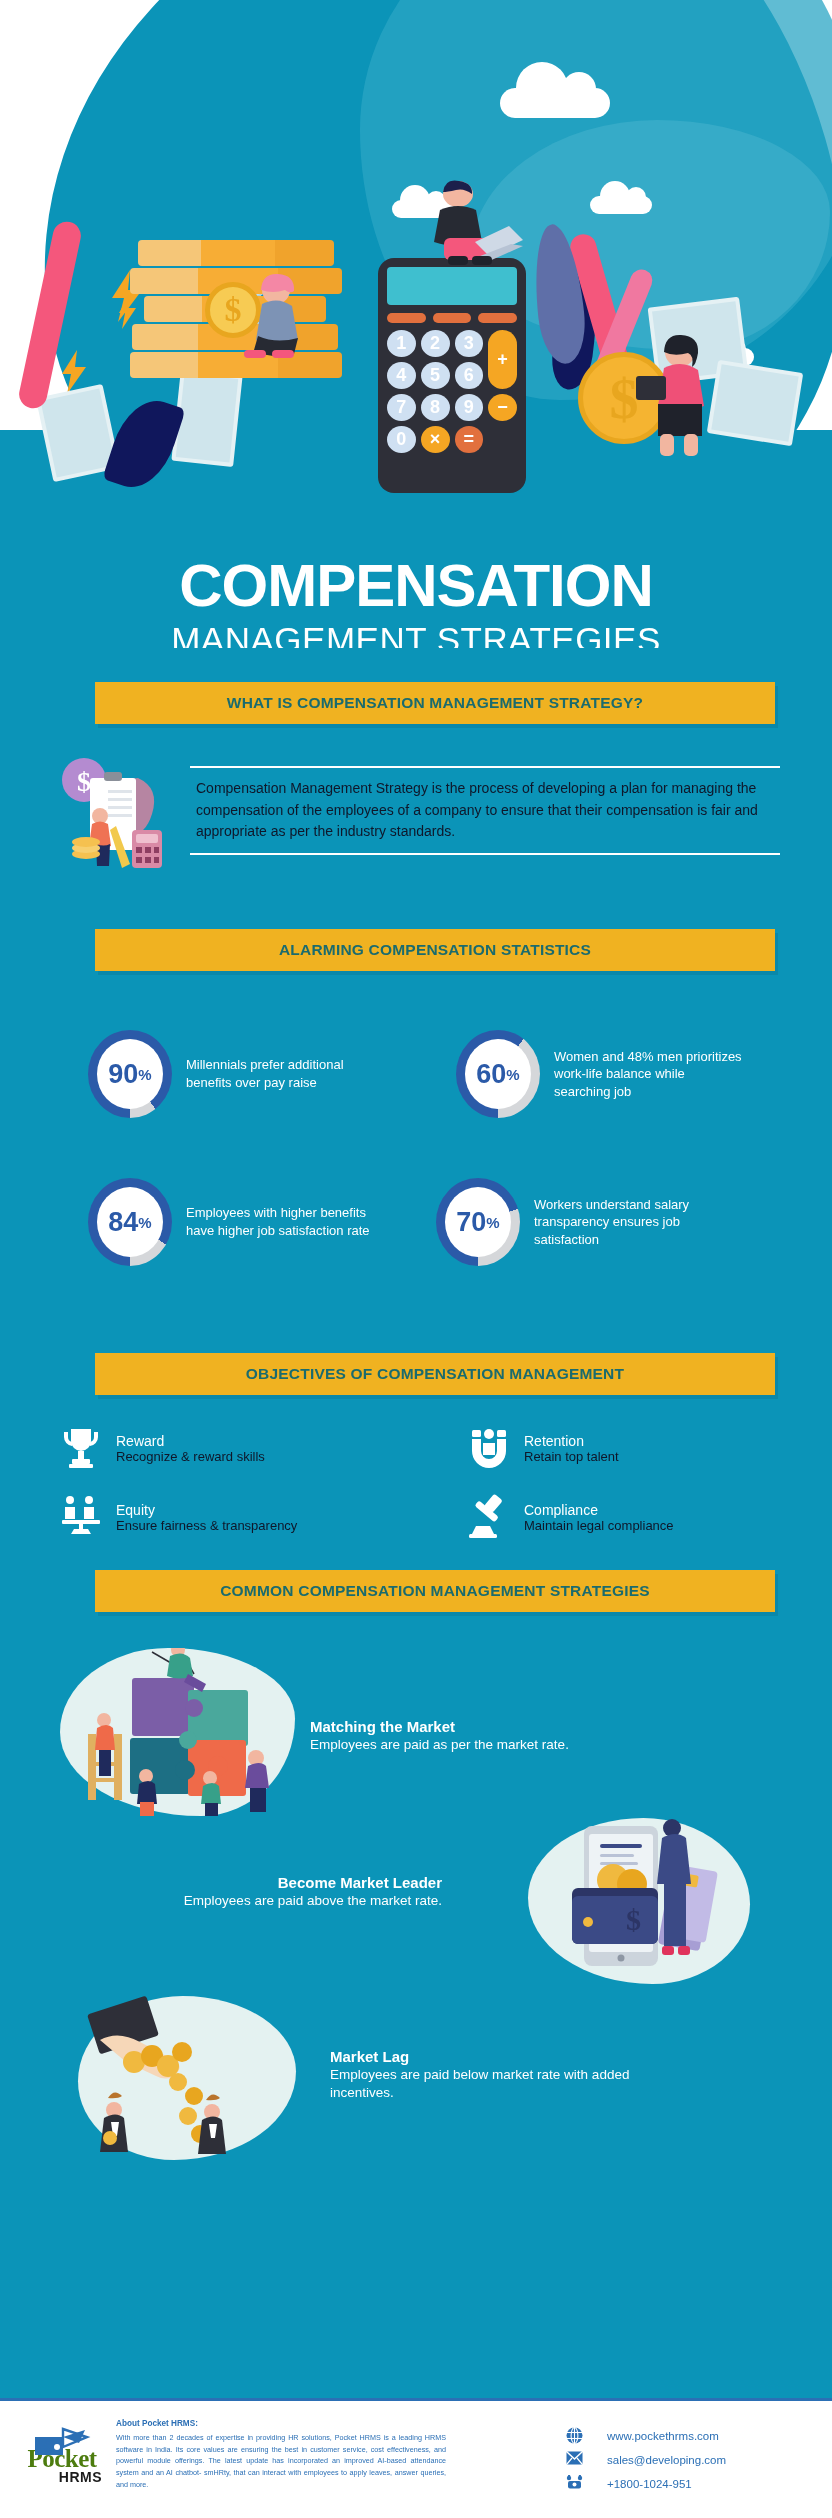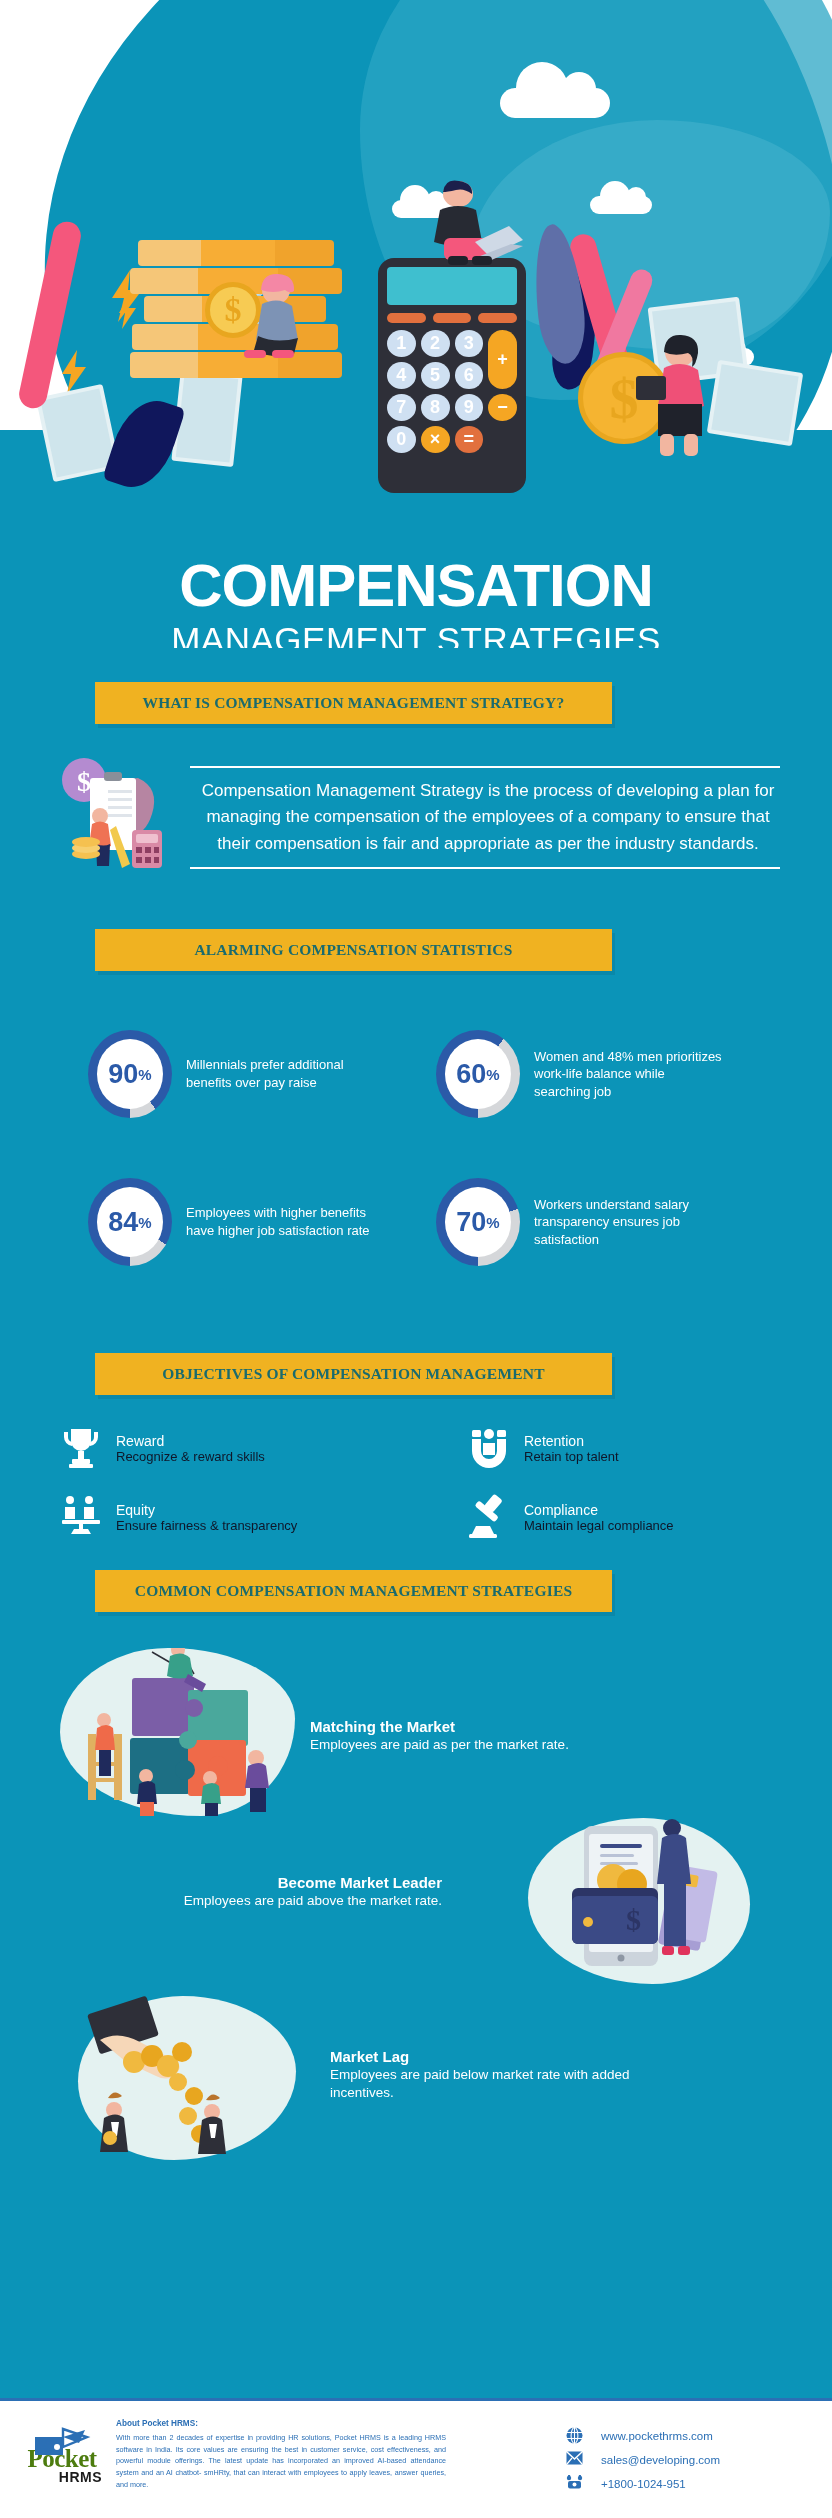--- a/index.html
+++ b/index.html
@@ -155,40 +155,38 @@
   }
 
   
   .body-teal {
     position: absolute; left: 0; top: 648px;
     width: 832px; height: 1750px;
     background: #0b94b8;
   }
 
   .band {
-    position: absolute; left: 95px; width: 517px;
+    position: absolute; left: 95px; width: 680px;
     background: #f0b221;
     text-align: center;
     box-shadow: 3px 4px 0 rgba(0,0,0,.08);
-    font-family: Liberation Serif, serif;
   }
   .band-label {
     color: #1a6b6e; font-size: 15.5px; font-weight: 700;
     letter-spacing: .2px; padding: 12px 0;
   }
 
   
   .intro { position: absolute; left: 60px; top: 106px; width: 720px; display: flex; gap: 20px; }
   .intro-art { width: 110px; height: 120px; position: relative; flex: 0 0 110px; }
   .intro-text-box { flex: 1; padding-top: 12px; }
   .hr-line { height: 2px; background: #ffffff; width: 100%; }
   .intro-text {
-    color: #ffffff; font-size: 17px; line-height: 1.55;
+    color: #0f172a; font-size: 14px; line-height: 1.55;
     padding: 10px 0 10px 6px;
-    text-align: center;
   }
 
   
   .stat { position: absolute; display: flex; align-items: center; gap: 14px; }
   .donut { position: relative; width: 84px; height: 88px; flex: 0 0 84px; }
   .donut-ring {
     position: absolute; inset: 0; border-radius: 50%;
   }
   .donut-hole {
     position: absolute; left: 9px; top: 9px; right: 9px; bottom: 9px;
@@ -233,21 +231,21 @@
     color: #1c1c1c; font-size: 14px; font-weight: 700; letter-spacing: .5px;
     text-align: right; padding-right: 6px; margin-top: -2px;
   }
   .about { flex: 1; padding: 4px 14px 0 8px; }
   .about-title { color: #2b6fb5; font-size: 8.2px; font-weight: 700; margin-bottom: 4px; }
   .about-body {
     color: #2b6fb5; font-size: 7.2px; line-height: 1.62;
     text-align: justify; max-width: 330px;
   }
   .contacts { width: 250px; flex: 0 0 250px; padding-top: 12px; }
-  .contact-row { display: flex; align-items: center; gap: 18px; margin-bottom: 7px; }
+  .contact-row { display: flex; align-items: center; gap: 24px; margin-bottom: 7px; }
   .contact-ico { width: 17px; height: 17px; flex: 0 0 17px; color: #2b6fb5; }
   .contact-txt { color: #2b6fb5; font-size: 11.5px; }
 </style>
 </head>
 <body>
 
 <div id="page">
 
   <div class="hero">
     <div class="hero-blob"></div>
@@ -428,21 +426,21 @@
       <div class="donut">
         <div class="donut-ring" style="background:conic-gradient(from 180deg,#2b5aa8 0deg 324deg,#d5d7da 324deg 360deg)"></div>
         <div class="donut-hole">
           <span class="donut-num">90</span>
           <span class="donut-pct">%</span>
         </div>
       </div>
       <div class="stat-text">Millennials prefer additional benefits over pay raise</div>
     </div>
 
-    <div class="stat" style="left:436px;top:382px">
+    <div class="stat" style="left:456px;top:382px">
       <div class="donut">
         <div class="donut-ring" style="background:conic-gradient(from 180deg,#2b5aa8 0deg 216deg,#d5d7da 216deg 360deg)"></div>
         <div class="donut-hole">
           <span class="donut-num">60</span>
           <span class="donut-pct">%</span>
         </div>
       </div>
       <div class="stat-text">Women and 48% men prioritizes work-life balance while  searching job</div>
     </div>
 

